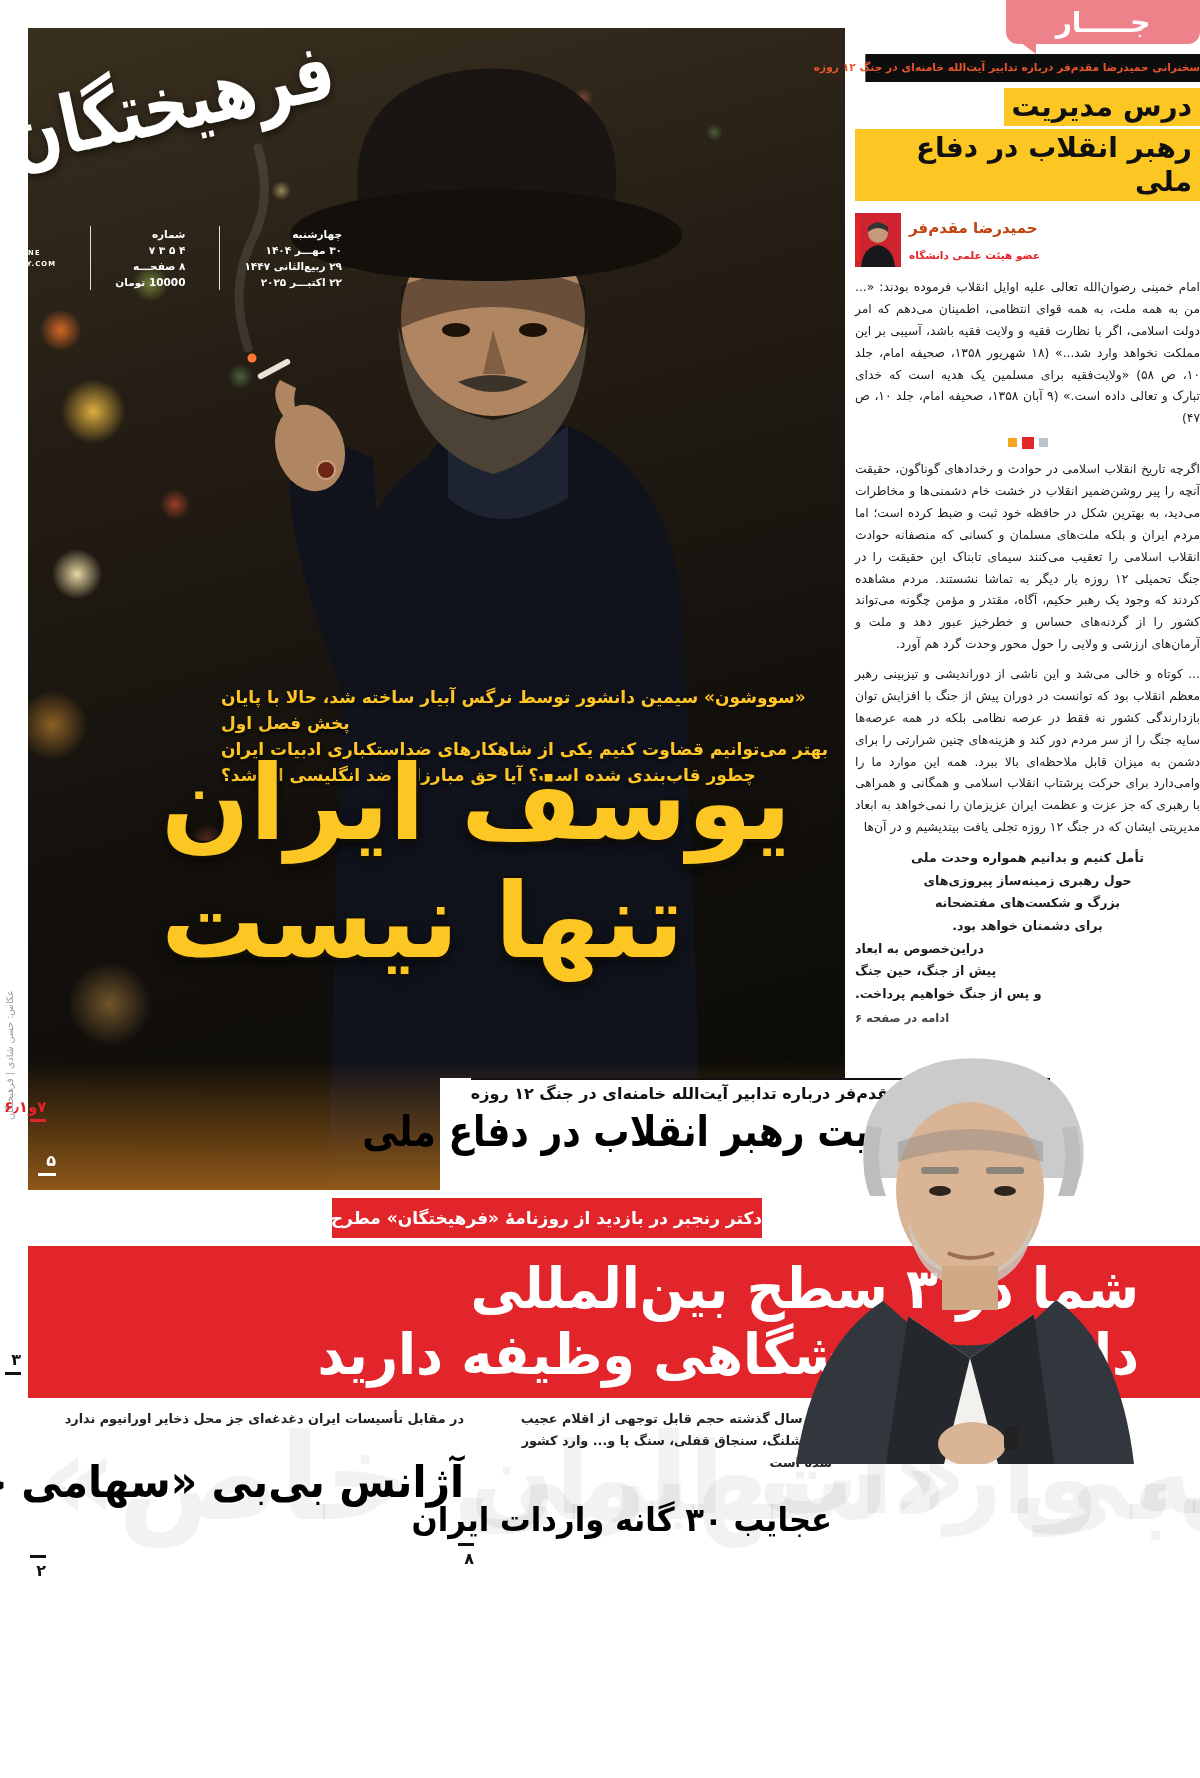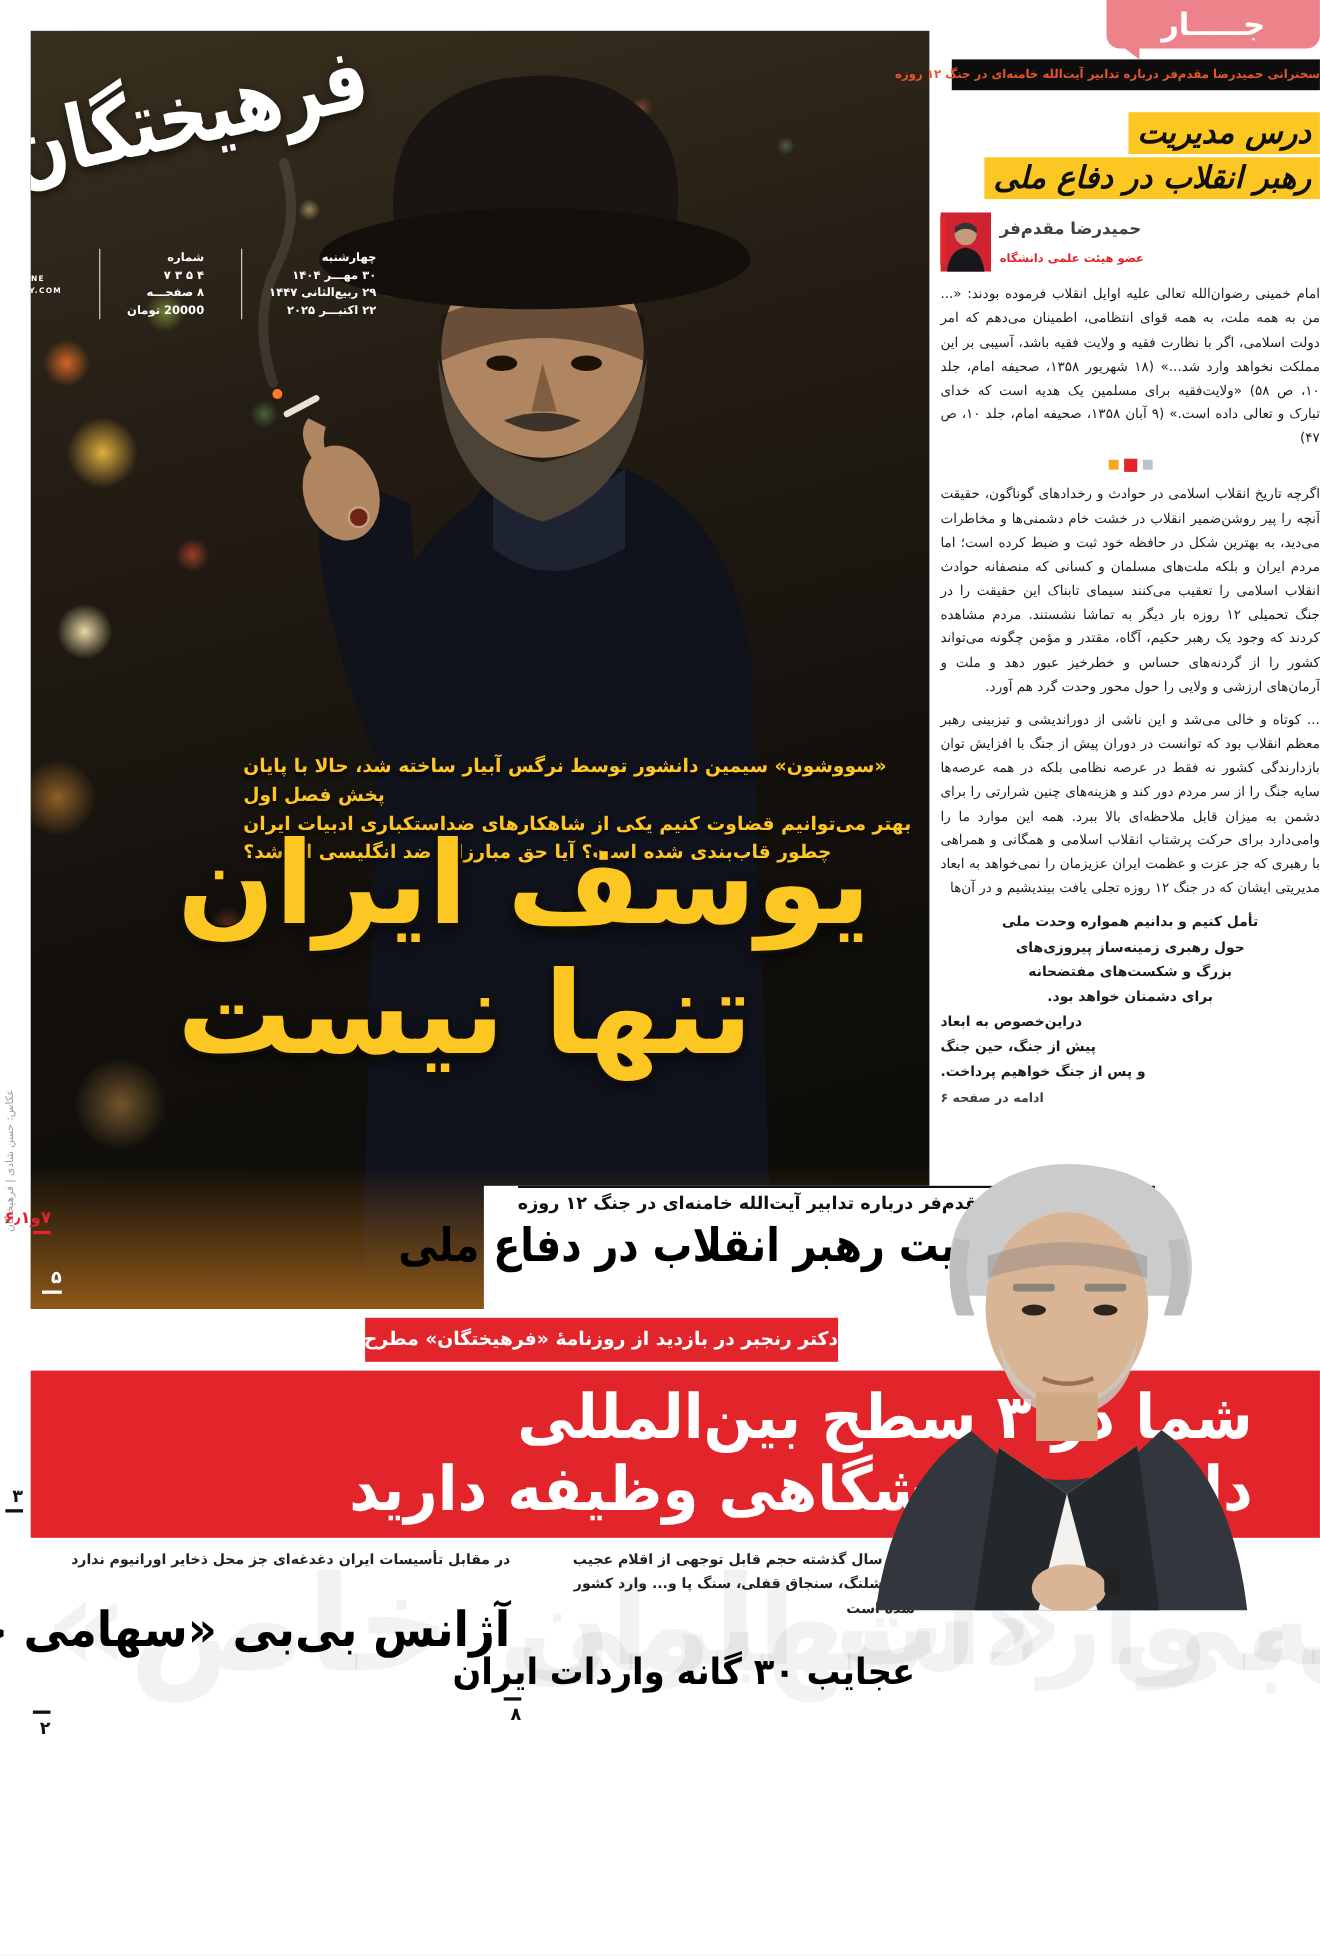--- a/index.html
+++ b/index.html
@@ -70,29 +70,29 @@
 
   
   .pmark{position:absolute;left:4px;top:1098px;color:#e2242b;font-weight:bold;font-size:15px;z-index:4;}
   .pmark .tick{width:16px;height:2.5px;background:#e2242b;margin-top:3px;}
 
   
   .lead-col{position:absolute;left:855px;top:54px;width:345px;z-index:2;}
   .lead-kicker{background:#0d0d0d;color:#e8542c;font-weight:bold;font-size:11px;
         height:28px;line-height:28px;text-align:center;white-space:nowrap;
         transform:scaleX(.97);transform-origin:right;}
-  .lead-head{margin-top:20px;text-align:right;font-style:italic;}
+  .lead-head{margin-top:6px;text-align:right;}
   .lead-head .chip-line{display:block;text-align:right;margin-bottom:3px;}
   .lead-head .chip-line span{display:inline-block;background:#fcc623;color:#101010;
         font-weight:bold;font-size:28px;line-height:34px;padding:2px 8px;letter-spacing:-1px;}
   .author{position:relative;margin-top:12px;display:flex;flex-direction:row;gap:8px;
         align-items:center;justify-content:flex-end;min-height:54px;}
   .author .bar{position:absolute;left:0;top:4px;width:5px;height:44px;background:#e2242b;}
   .author .txt{text-align:left;}
-  .author .name{font-size:15px;font-weight:bold;color:#404040;}
+  .author .name{font-size:15px;font-weight:bold;color:#c2410c;}
   .author .role{font-size:10.5px;font-weight:bold;color:#e2242b;margin-top:12px;}
   .article{margin-top:10px;font-size:12.3px;line-height:1.78;text-align:justify;color:#1c1c1c;}
   .article p{margin:0 0 8px 0;}
   .sq-div{display:flex;gap:5px;justify-content:center;margin:6px 0 10px;}
   .sq-div i{display:block;width:9px;height:9px;}
   .sq-div i.b{background:#b9c4cc;}.sq-div i.r{background:#e2242b;width:12px;height:12px;margin-top:-1px;}
   .sq-div i.y{background:#f5a623;}
   .bold-lines div{font-weight:bold;font-size:12.6px;line-height:1.8;}
   .bl-c{text-align:center;}
   .bl-r{text-align:left;}
@@ -173,21 +173,21 @@
       <div class="col dates">
         <div>چهارشنبه</div>
         <div>۳۰ مهـــر ۱۴۰۴</div>
         <div>۲۹ ربیع‌الثانی ۱۴۴۷</div>
         <div>۲۲ اکتبـــر ۲۰۲۵</div>
       </div>
       <div class="col issue">
         <div>شماره</div>
         <div>۴ ۵ ۳ ۷</div>
         <div>۸ صفحـــه</div>
-        <div>20000 تومان</div>
+        <div>10000 تومان</div>
       </div>
       <div class="col social">
         <div class="icons">
           <span class="chip">
             <svg width="13" height="13" viewBox="0 0 24 24" fill="none" stroke="#6b6b6b" stroke-width="2.4">
                 <rect x="3" y="3" width="18" height="18" rx="5"></rect>
                 <circle cx="12" cy="12" r="4.5"></circle>
                 <circle cx="17.5" cy="6.5" r="1.4" fill="#6b6b6b" stroke="none"></circle>
               </svg>
           </span>

